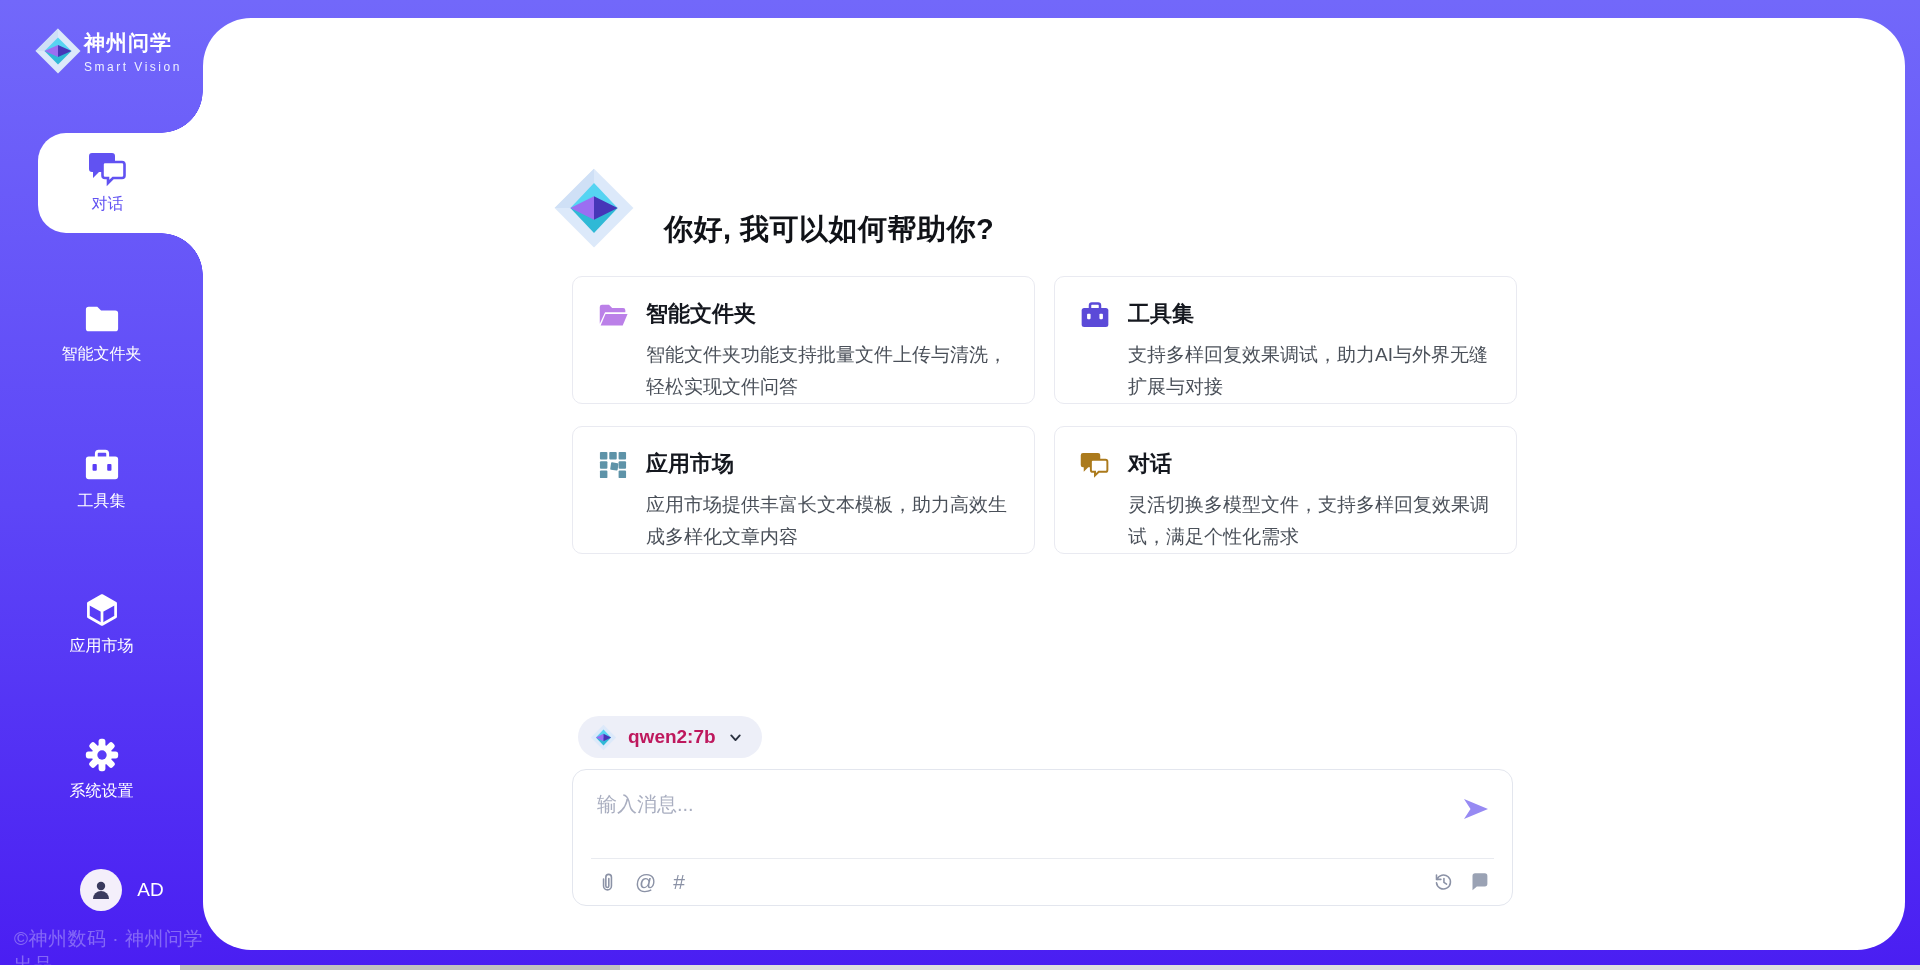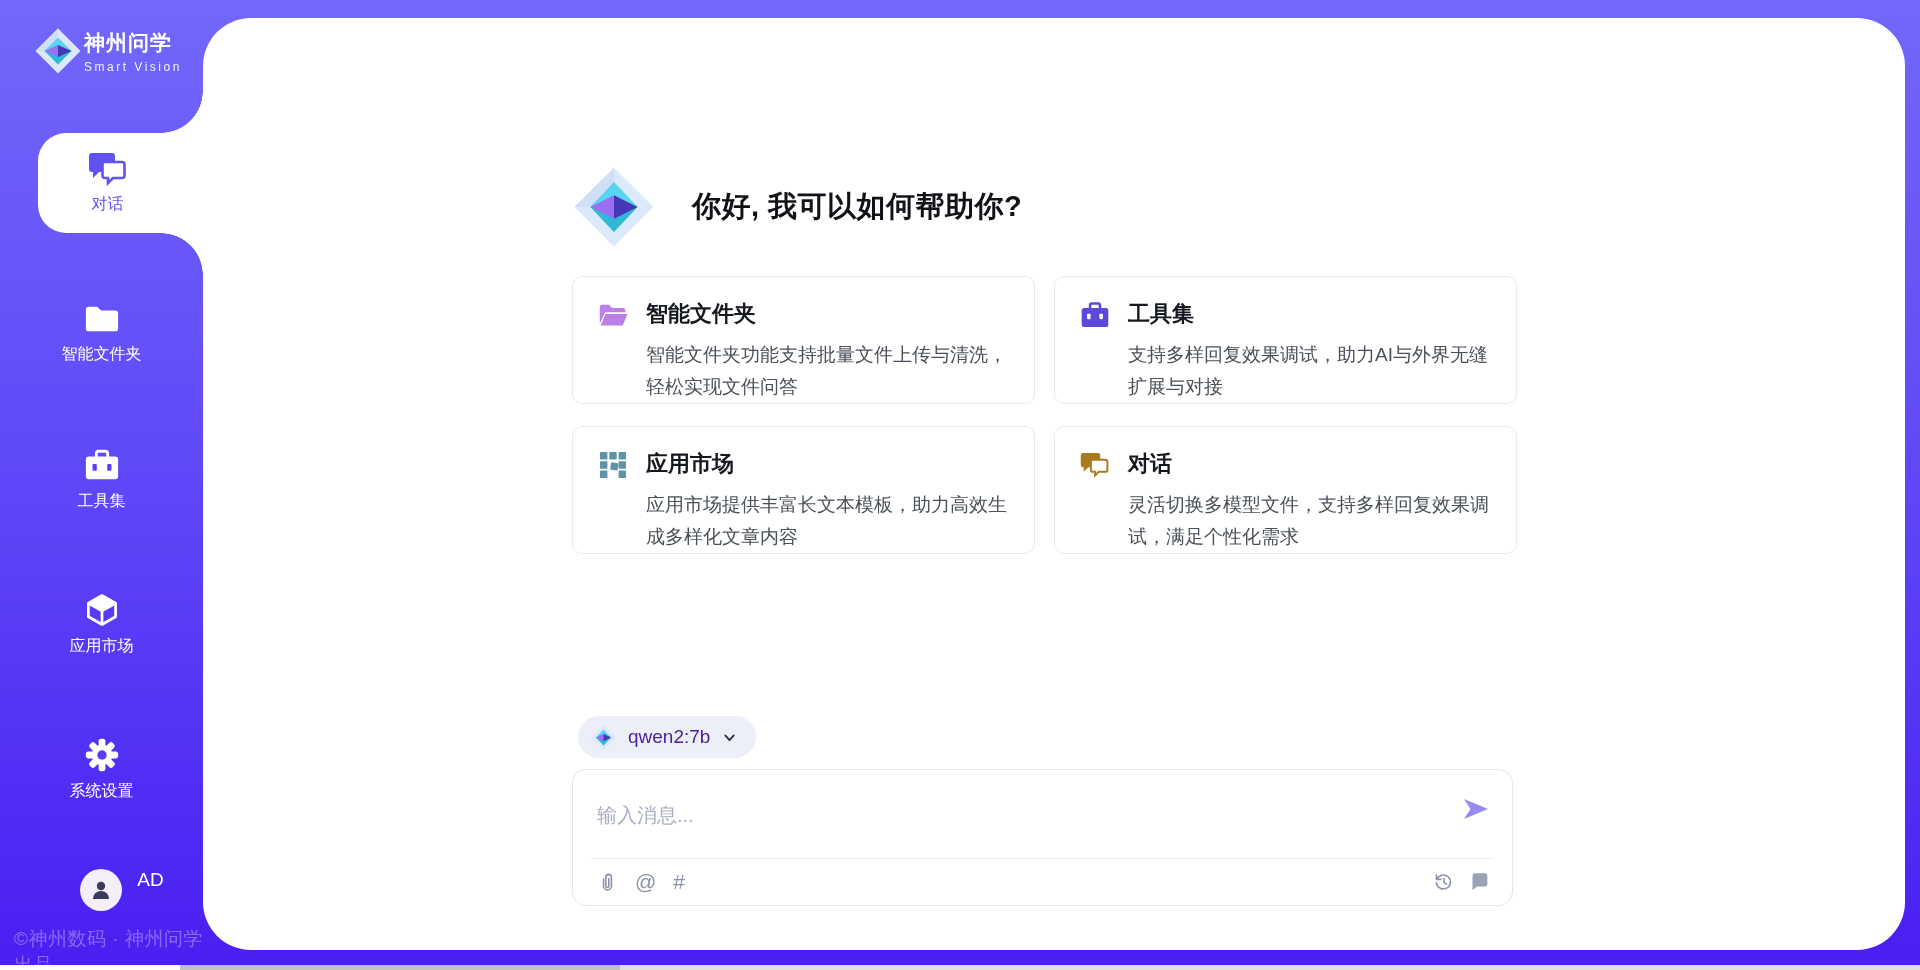--- a/index.html
+++ b/index.html
@@ -34,63 +34,62 @@
   .nav-item {
     position:absolute; left:0; width:203px; height:80px;
     display:flex; flex-direction:column; align-items:center; justify-content:center;
     gap:9px; cursor:pointer;
   }
   .nav-item svg { width:36px; height:34px; }
   .nav-label { font-size:16px; color:#fff; }
   .ni-2 { top:293px; } .ni-3 { top:440px; } .ni-4 { top:585px; } .ni-5 { top:730px; }
   .ic-cutout { fill:#5a3df7; }
 
-  .user-row { position:absolute; left:0; top:869px; width:244px; display:flex; align-items:flex-start; justify-content:center; gap:15px; cursor:pointer; }
+  .user-row { position:absolute; left:0; top:869px; width:244px; display:flex; align-items:center; justify-content:center; gap:15px; cursor:pointer; }
   .avatar { width:42px; height:42px; border-radius:50%; background:#f4effb; display:flex; align-items:center; justify-content:center; }
   .avatar svg { width:24px; height:24px; }
   .user-name { color:#fff; font-size:19px; }
   .copyright { position:absolute; left:14px; top:926px; font-size:19px; color:rgba(255,255,255,0.32); letter-spacing:0.5px; }
 
   
   .panel {
     position:absolute; left:203px; top:18px; width:1702px; height:932px;
     background:#fff; border-radius:48px; z-index:1;
   }
 
-  .hero { position:absolute; left:369px; top:146px; height:86px; display:flex; align-items:center; gap:36px; }
+  .hero { position:absolute; left:349px; top:146px; height:86px; display:flex; align-items:flex-end; gap:28px; }
   .hero svg { width:84px; height:84px; }
   .hero h1 { font-size:29px; font-weight:bold; color:#101217; letter-spacing:0.5px; }
 
   .cards { position:absolute; left:369px; top:258px; width:945px; display:grid; grid-template-columns:1fr 1fr; column-gap:19px; row-gap:22px; }
   .card {
     height:128px; background:#fff; border:1px solid #e9eaf1; border-radius:10px;
     padding:22px 24px 0 25px; cursor:pointer;
     display:grid; grid-template-columns:30px 1fr; column-gap:18px; grid-template-rows:auto auto;
   }
   .card .c-icon { width:30px; height:28px; margin-top:2px; }
   .card h3 { font-size:22px; font-weight:bold; color:#15181f; grid-column:2; }
   .card p { grid-column:2; font-size:19px; color:#4a5059; line-height:32px; margin-top:9px; }
 
   .model-pill {
     position:absolute; left:375px; top:698px; height:42px; border-radius:21px;
     background:#edeff8; display:flex; align-items:center; gap:11px; padding:0 18px 0 12px; cursor:pointer;
   }
   .model-pill svg.logo { width:27px; height:27px; }
-  .model-name { font-size:19px; color:#4c1d95; }
+  .model-name { font-size:19px; color:#be185d;font-weight:bold; }
   .model-pill .chev { width:17px; height:17px; }
 
   .composer {
     position:absolute; left:369px; top:751px; width:941px; height:137px;
     background:#fff; border:1.5px solid #e3e6ee; border-radius:14px;
   }
   .composer input {
     position:absolute; left:24px; top:18px; width:820px; height:32px;
     border:none; outline:none; font-size:20px; color:#333; background:transparent;
     font-family:"Liberation Sans","DejaVu Sans",sans-serif;
-    margin-top:11px;
   }
   .composer input::placeholder { color:#a9aec0; }
   .send-btn { position:absolute; right:22px; top:27px; width:28px; height:24px; cursor:pointer; border:none; background:transparent; padding:0; }
   .send-btn svg { width:28px; height:24px; }
   .comp-divider { position:absolute; left:18px; right:18px; top:88px; height:1px; background:#e9ebf0; }
   .tools-left { position:absolute; left:24px; top:99px; display:flex; align-items:center; gap:17px; }
   .tools-right { position:absolute; right:22px; top:99px; display:flex; align-items:center; gap:15px; }
   .tool-btn { border:none; background:transparent; padding:0; cursor:pointer; color:#8b92a6; font-size:21px; line-height:24px; height:26px; display:flex; align-items:center; font-family:"Liberation Sans","DejaVu Sans",sans-serif; }
   .tool-btn svg { width:21px; height:24px; }
 

